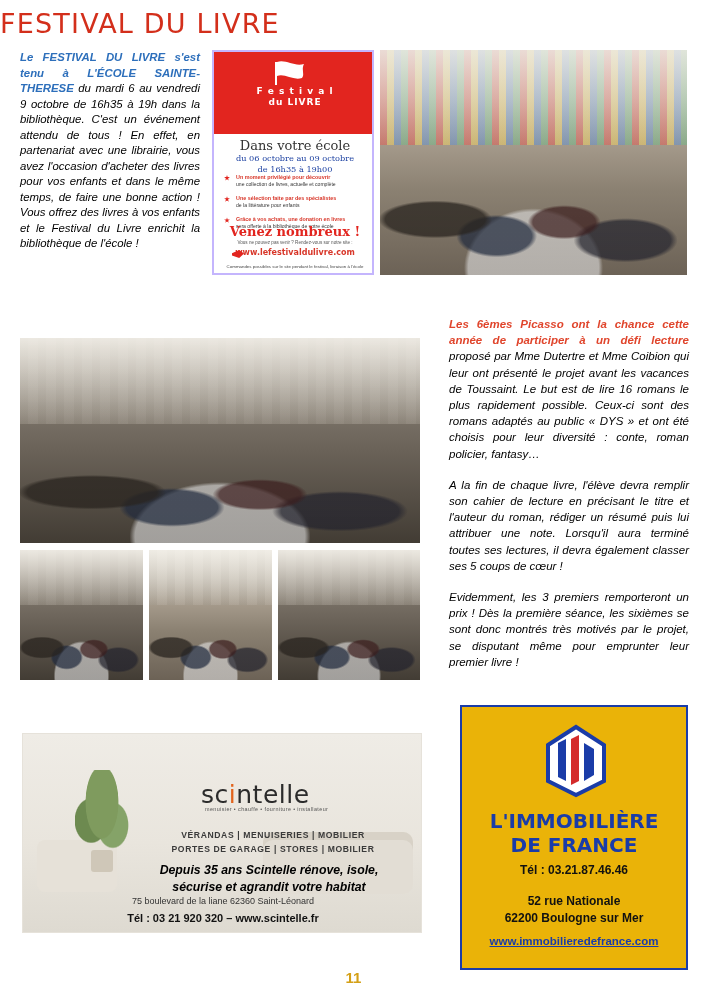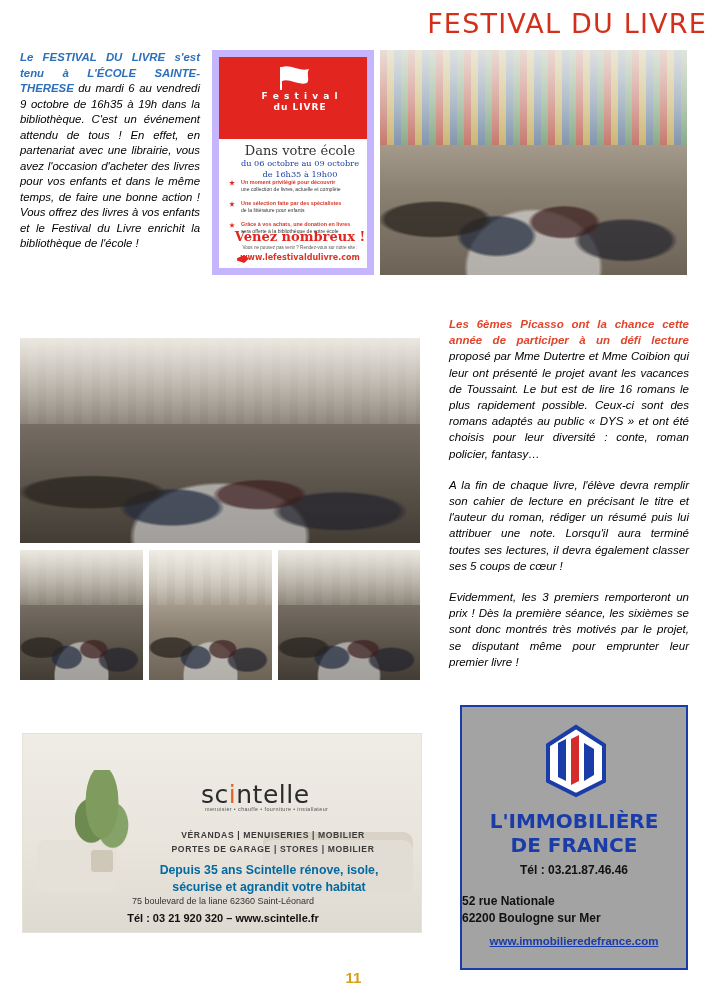--- a/index.html
+++ b/index.html
@@ -13,21 +13,21 @@
     position: relative;
     width: 707px; height: 1000px;
     overflow: hidden;
     background: #fff;
   }
 
   
   .title {
     position: absolute;
     top: 8px; left: 0; width: 707px;
-    text-align: right;
+    text-align: left;
     color: #d32f1b;
     font-size: 27px;
     letter-spacing: 1.2px;
     font-family: "DejaVu Sans", sans-serif;
     font-weight: 400;
   }
 
   
   .intro {
     position: absolute;
@@ -40,21 +40,21 @@
   }
   .intro .hl { color: #2d6fbb; font-weight: bold; font-style: italic; }
   .intro .body { color: #000; font-style: italic; }
 
   
   .poster {
     position: absolute;
     top: 50px; left: 212px;
     width: 162px; height: 225px;
     background: #ffffff;
-    border: 7px solid #c4b5fd;
+    border: 2px solid #c4b5fd;
     overflow: hidden;
   }
   .poster-top {
     position: absolute; top: 0; left: 0; width: 162px; height: 82px;
     background: #e2251f;
   }
   .poster-flag {
     position: absolute; top: 8px; left: 58px; width: 36px; height: 26px;
   }
   .poster-fest {
@@ -211,54 +211,54 @@
   .sc-line1 {
     position: absolute; top: 96px; left: 120px; width: 260px;
     text-align: center; font-size: 8.6px; font-weight: bold; color: #3a3a3a; letter-spacing: .6px;
   }
   .sc-line2 {
     position: absolute; top: 110px; left: 120px; width: 260px;
     text-align: center; font-size: 8.6px; font-weight: bold; color: #3a3a3a; letter-spacing: .6px;
   }
   .sc-claim {
     position: absolute; top: 128px; left: 100px; width: 292px;
-    text-align: center; font-size: 12.3px; font-weight: bold; color: #0369a1; line-height: 17px;
+    text-align: center; font-size: 12.3px; font-weight: bold; color: #000000; line-height: 17px; font-style: italic;
   }
   .sc-addr {
     position: absolute; bottom: 26px; left: 0; width: 400px;
     text-align: center; font-size: 9px; color: #333;
   }
   .sc-tel {
     position: absolute; bottom: 8px; left: 0; width: 400px;
     text-align: center; font-size: 11px; color: #111; font-weight: bold;
   }
 
   
   .ad-idf {
     position: absolute;
     top: 705px; left: 460px; width: 228px; height: 265px;
     border: 2px solid #1a3ca8;
-    background: #a3a3a3;
+    background: #eab308;
   }
   .idf-logo {
     position: absolute; top: 16px; left: 76px; width: 76px; height: 76px;
   }
   .idf-name {
     position: absolute; top: 102px; left: 0; width: 224px;
     text-align: center; color: #1a3ca8;
     font-size: 20px; font-weight: bold; line-height: 24px;
     font-family: "DejaVu Sans", sans-serif;
   }
   .idf-tel {
     position: absolute; top: 156px; left: 0; width: 224px;
     text-align: center; font-size: 12px; font-weight: bold; color: #111;
   }
   .idf-addr {
     position: absolute; top: 186px; left: 0; width: 224px;
-    text-align: left; font-size: 12px; font-weight: bold; color: #111; line-height: 17px;
+    text-align: center; font-size: 12px; font-weight: bold; color: #111; line-height: 17px;
   }
   .idf-web {
     position: absolute; top: 228px; left: 0; width: 224px;
     text-align: center; font-size: 11.5px; font-weight: bold;
     color: #1a3ca8; text-decoration: underline;
   }
 
   
   .pagenum {
     position: absolute; bottom: 14px; left: 0; width: 707px;

